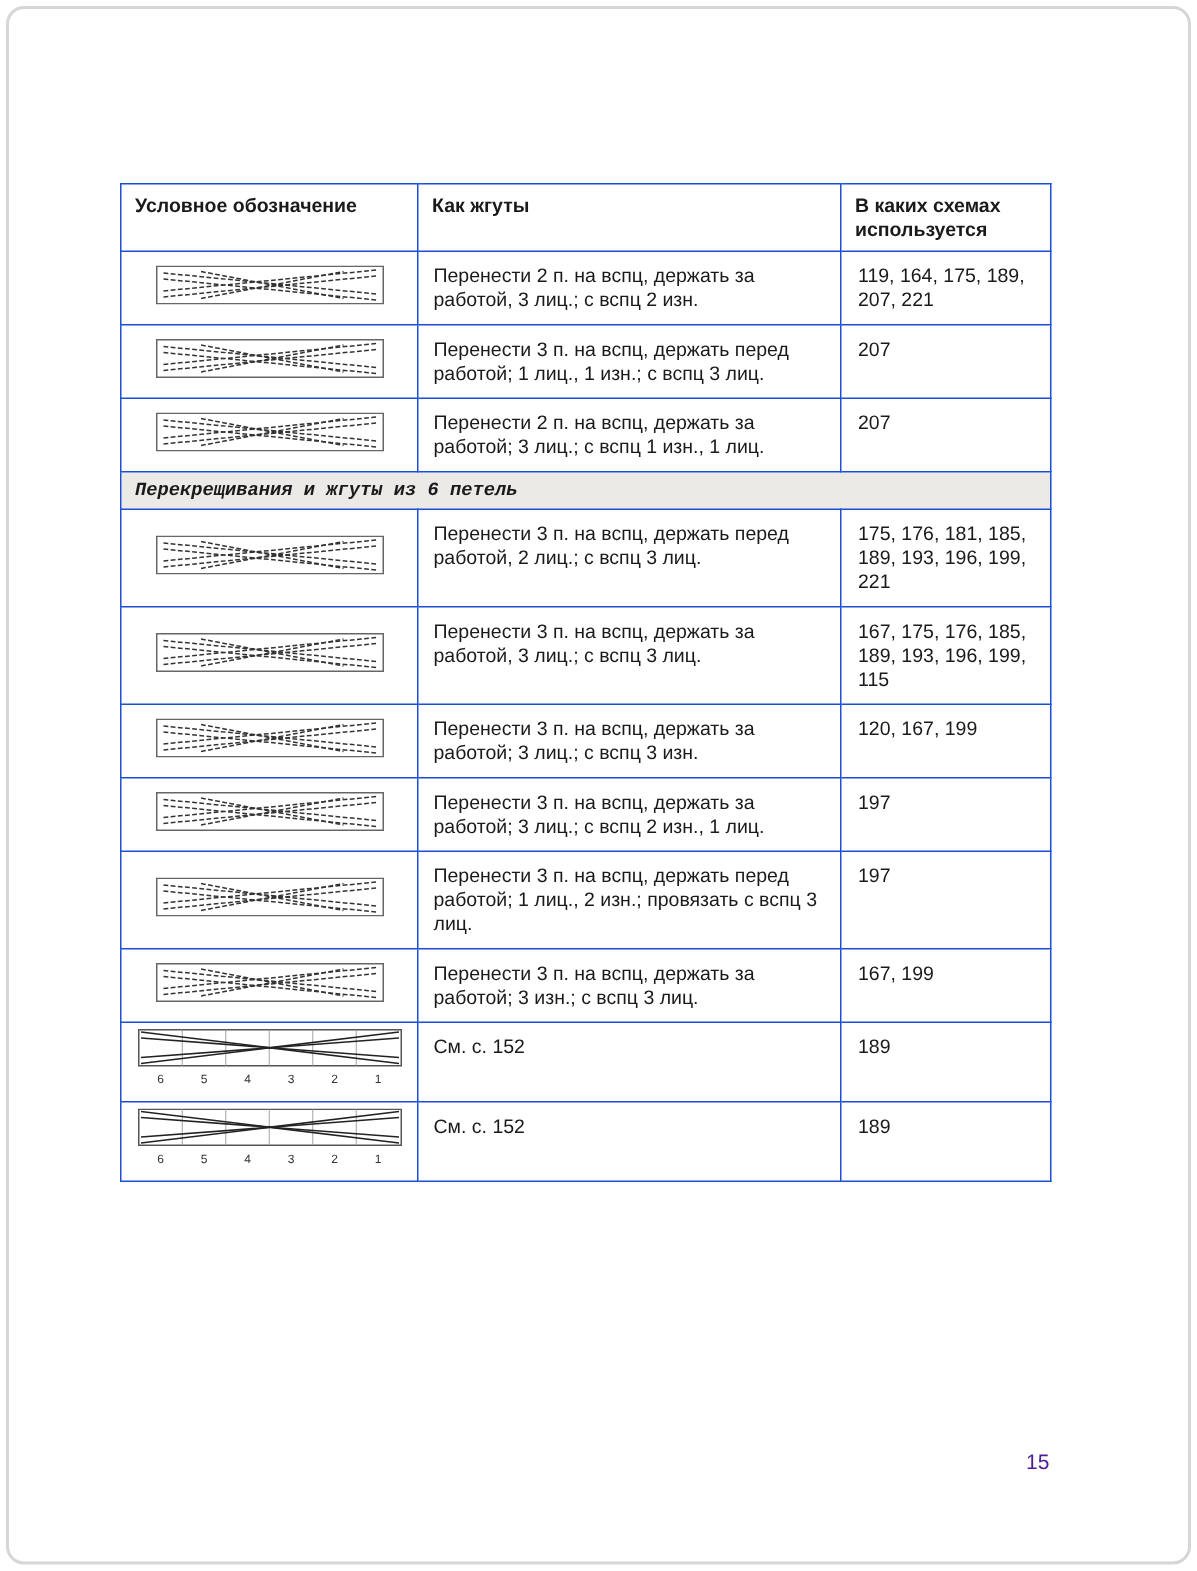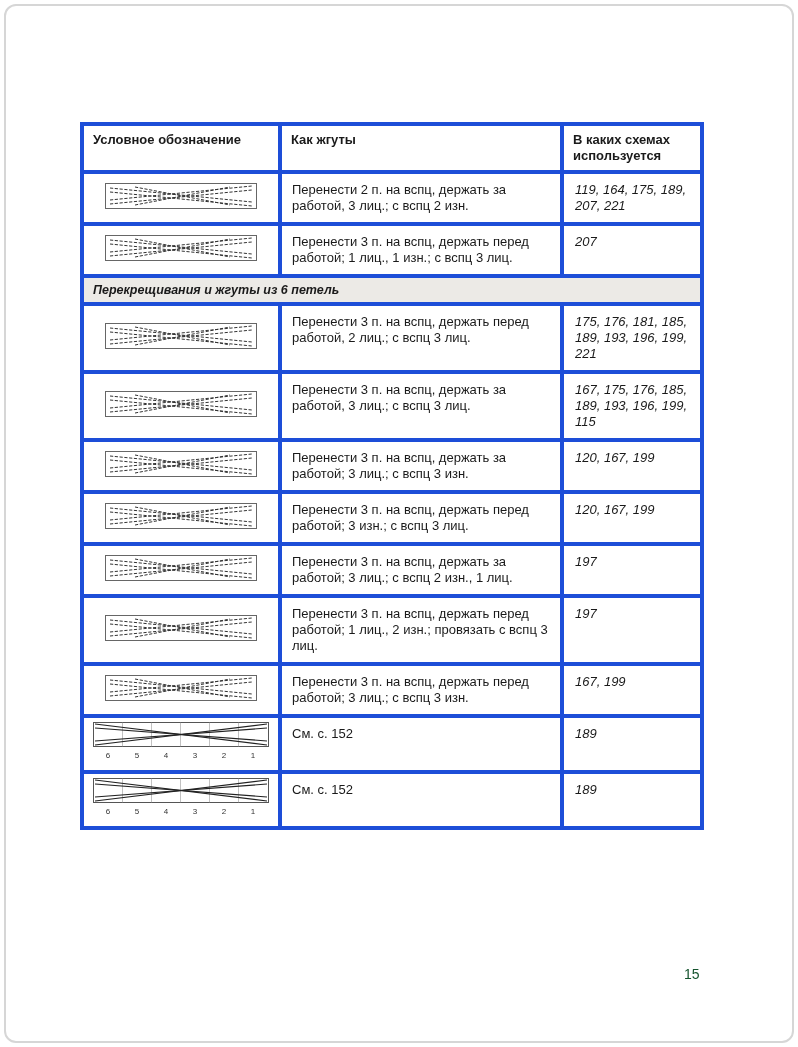--- a/index.html
+++ b/index.html
@@ -19,55 +19,56 @@
   }
   .table-wrap {
     position: absolute; left: 80px; top: 122px; width: 620px;
   }
   table {
     border-collapse: collapse;
     table-layout: fixed;
     width: 620px;
   }
   th, td {
-    border: 4px solid #1d4ed8;
+    border: 1px solid #1d4ed8;
     font-size: 13px;
     line-height: 16px;
     vertical-align: top;
   }
   th {
     text-align: left;
     font-weight: bold;
     padding: 6px 8px 6px 9px;
     height: 38px;
     vertical-align: top;
   }
   td.how { padding: 8px 8px 8px 10px; }
-  td.sch { padding: 8px 8px 8px 11px; font-style: italic; }
+  td.sch { padding: 8px 8px 8px 11px; }
   td.sym {
     text-align: center;
     vertical-align: middle;
     padding: 4px 2px;
   }
   tr.section td {
     background: #eceae6;
     font-style: italic;
     font-weight: bold;
     font-size: 12.5px;
     padding: 4px 8px 4px 9px;
     height: 24px;
     vertical-align: middle;
+    font-family: Liberation Mono, monospace;
   }
   tbody tr { min-height: 48px; }
   .symwrap { display: inline-block; line-height: 0; }
   .pagenum {
     position: absolute;
     left: 684px; top: 966px;
     font-size: 14px;
-    color: #14532d;
+    color: #4c1d95;
   }
   svg text { font-family: "Liberation Sans", sans-serif; }
 </style>
 </head>
 <body>
 
 <div class="frame"></div>
 
 <div class="table-wrap">
   <table>
@@ -111,20 +112,37 @@
       <line x1="30" y1="4" x2="125" y2="22"></line>
       <line x1="5" y1="21" x2="147" y2="7"></line>
       <line x1="5" y1="17" x2="147" y2="3"></line>
       <line x1="30" y1="22" x2="125" y2="4"></line>
     </g>
   </svg>
 </span></td>
         <td class="how">Перенести 3 п. на вспц, держать перед работой; 1 лиц., 1 изн.; с вспц 3 лиц.</td>
         <td class="sch">207</td>
       </tr>
+      <tr>
+        <td class="sym"><span class="symwrap">
+  <svg width="152" height="26" viewBox="0 0 152 26" xmlns="http://www.w3.org/2000/svg">
+    <rect x="0.5" y="0.5" width="151" height="25" fill="#ffffff" stroke="#666666" stroke-width="1"></rect>
+    <g stroke="#333333" stroke-width="1" stroke-dasharray="3.2,1.6" fill="none">
+      <line x1="5" y1="5" x2="147" y2="19"></line>
+      <line x1="5" y1="9" x2="147" y2="23"></line>
+      <line x1="30" y1="4" x2="125" y2="22"></line>
+      <line x1="5" y1="21" x2="147" y2="7"></line>
+      <line x1="5" y1="17" x2="147" y2="3"></line>
+      <line x1="30" y1="22" x2="125" y2="4"></line>
+    </g>
+  </svg>
+</span></td>
+        <td class="how">Перенести 2 п. на вспц, держать за работой; 3 лиц.; с вспц 1 изн., 1 лиц.</td>
+        <td class="sch">207</td>
+      </tr>
       <tr class="section">
         <td colspan="3">Перекрещивания и жгуты из 6 петель</td>
       </tr>
       <tr>
         <td class="sym"><span class="symwrap">
   <svg width="152" height="26" viewBox="0 0 152 26" xmlns="http://www.w3.org/2000/svg">
     <rect x="0.5" y="0.5" width="151" height="25" fill="#ffffff" stroke="#666666" stroke-width="1"></rect>
     <g stroke="#333333" stroke-width="1" stroke-dasharray="3.2,1.6" fill="none">
       <line x1="5" y1="5" x2="147" y2="19"></line>
       <line x1="5" y1="9" x2="147" y2="23"></line>
@@ -179,37 +197,20 @@
     <g stroke="#333333" stroke-width="1" stroke-dasharray="3.2,1.6" fill="none">
       <line x1="5" y1="5" x2="147" y2="19"></line>
       <line x1="5" y1="9" x2="147" y2="23"></line>
       <line x1="30" y1="4" x2="125" y2="22"></line>
       <line x1="5" y1="21" x2="147" y2="7"></line>
       <line x1="5" y1="17" x2="147" y2="3"></line>
       <line x1="30" y1="22" x2="125" y2="4"></line>
     </g>
   </svg>
 </span></td>
-        <td class="how">Перенести 3 п. на вспц, держать перед работой; 3 изн.; с вспц 3 лиц.</td>
-        <td class="sch">120, 167, 199</td>
-      </tr>
-      <tr>
-        <td class="sym"><span class="symwrap">
-  <svg width="152" height="26" viewBox="0 0 152 26" xmlns="http://www.w3.org/2000/svg">
-    <rect x="0.5" y="0.5" width="151" height="25" fill="#ffffff" stroke="#666666" stroke-width="1"></rect>
-    <g stroke="#333333" stroke-width="1" stroke-dasharray="3.2,1.6" fill="none">
-      <line x1="5" y1="5" x2="147" y2="19"></line>
-      <line x1="5" y1="9" x2="147" y2="23"></line>
-      <line x1="30" y1="4" x2="125" y2="22"></line>
-      <line x1="5" y1="21" x2="147" y2="7"></line>
-      <line x1="5" y1="17" x2="147" y2="3"></line>
-      <line x1="30" y1="22" x2="125" y2="4"></line>
-    </g>
-  </svg>
-</span></td>
         <td class="how">Перенести 3 п. на вспц, держать за работой; 3 лиц.; с вспц 2 изн., 1 лиц.</td>
         <td class="sch">197</td>
       </tr>
       <tr>
         <td class="sym"><span class="symwrap">
   <svg width="152" height="26" viewBox="0 0 152 26" xmlns="http://www.w3.org/2000/svg">
     <rect x="0.5" y="0.5" width="151" height="25" fill="#ffffff" stroke="#666666" stroke-width="1"></rect>
     <g stroke="#333333" stroke-width="1" stroke-dasharray="3.2,1.6" fill="none">
       <line x1="5" y1="5" x2="147" y2="19"></line>
       <line x1="5" y1="9" x2="147" y2="23"></line>
@@ -230,21 +231,21 @@
     <g stroke="#333333" stroke-width="1" stroke-dasharray="3.2,1.6" fill="none">
       <line x1="5" y1="5" x2="147" y2="19"></line>
       <line x1="5" y1="9" x2="147" y2="23"></line>
       <line x1="30" y1="4" x2="125" y2="22"></line>
       <line x1="5" y1="21" x2="147" y2="7"></line>
       <line x1="5" y1="17" x2="147" y2="3"></line>
       <line x1="30" y1="22" x2="125" y2="4"></line>
     </g>
   </svg>
 </span></td>
-        <td class="how">Перенести 3 п. на вспц, держать перед работой; 3 лиц.; с вспц 3 изн.</td>
+        <td class="how">Перенести 3 п. на вспц, держать за работой; 3 изн.; с вспц 3 лиц.</td>
         <td class="sch">167, 199</td>
       </tr>
       <tr>
         <td class="sym"><span class="symwrap">
   <svg width="178" height="40" viewBox="0 0 178 40" xmlns="http://www.w3.org/2000/svg">
     <rect x="1.5" y="0.5" width="175" height="24" fill="#ffffff" stroke="#555555" stroke-width="1"></rect>
     <g stroke="#999999" stroke-width="0.6">
       <line x1="30.5" y1="0.5" x2="30.5" y2="24.5"></line>
       <line x1="59.5" y1="0.5" x2="59.5" y2="24.5"></line>
       <line x1="88.5" y1="0.5" x2="88.5" y2="24.5"></line>

